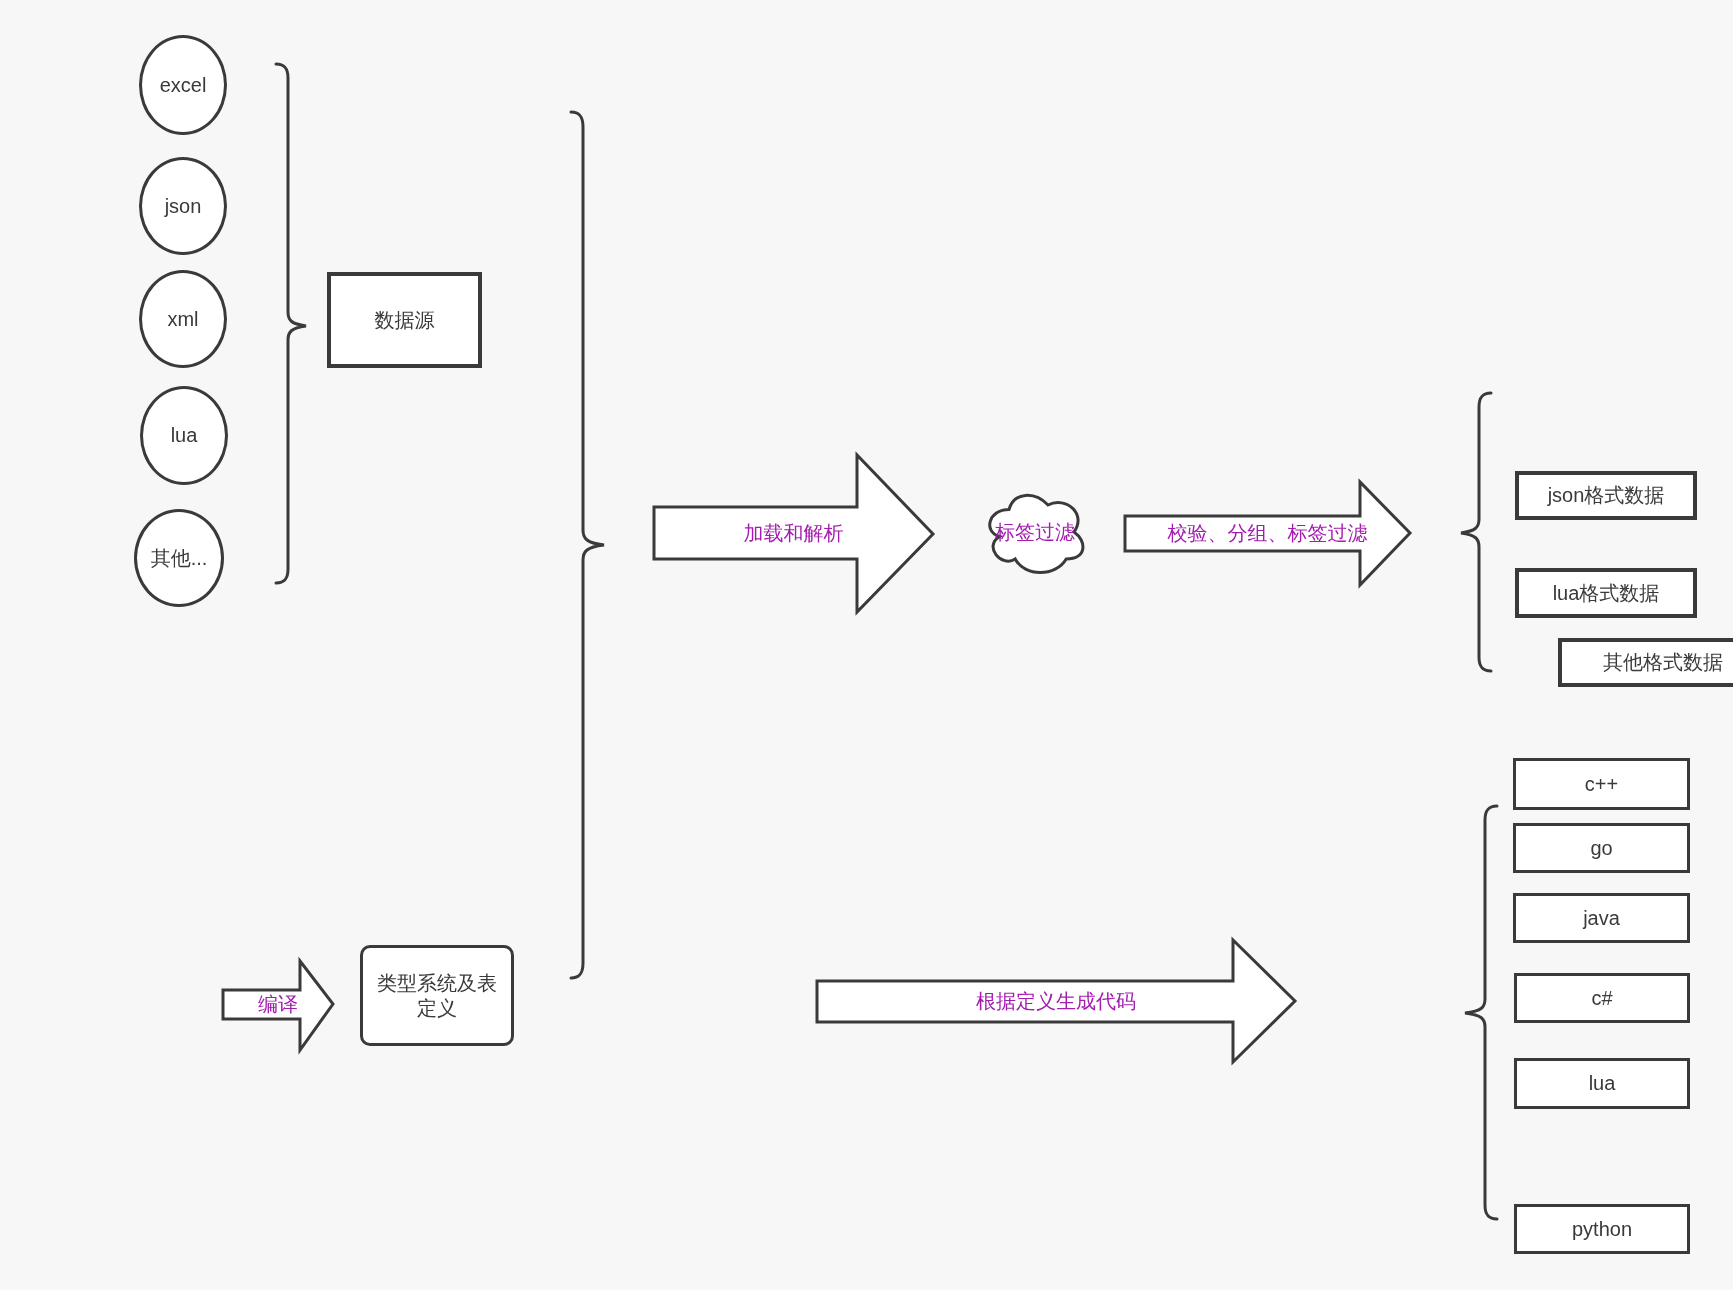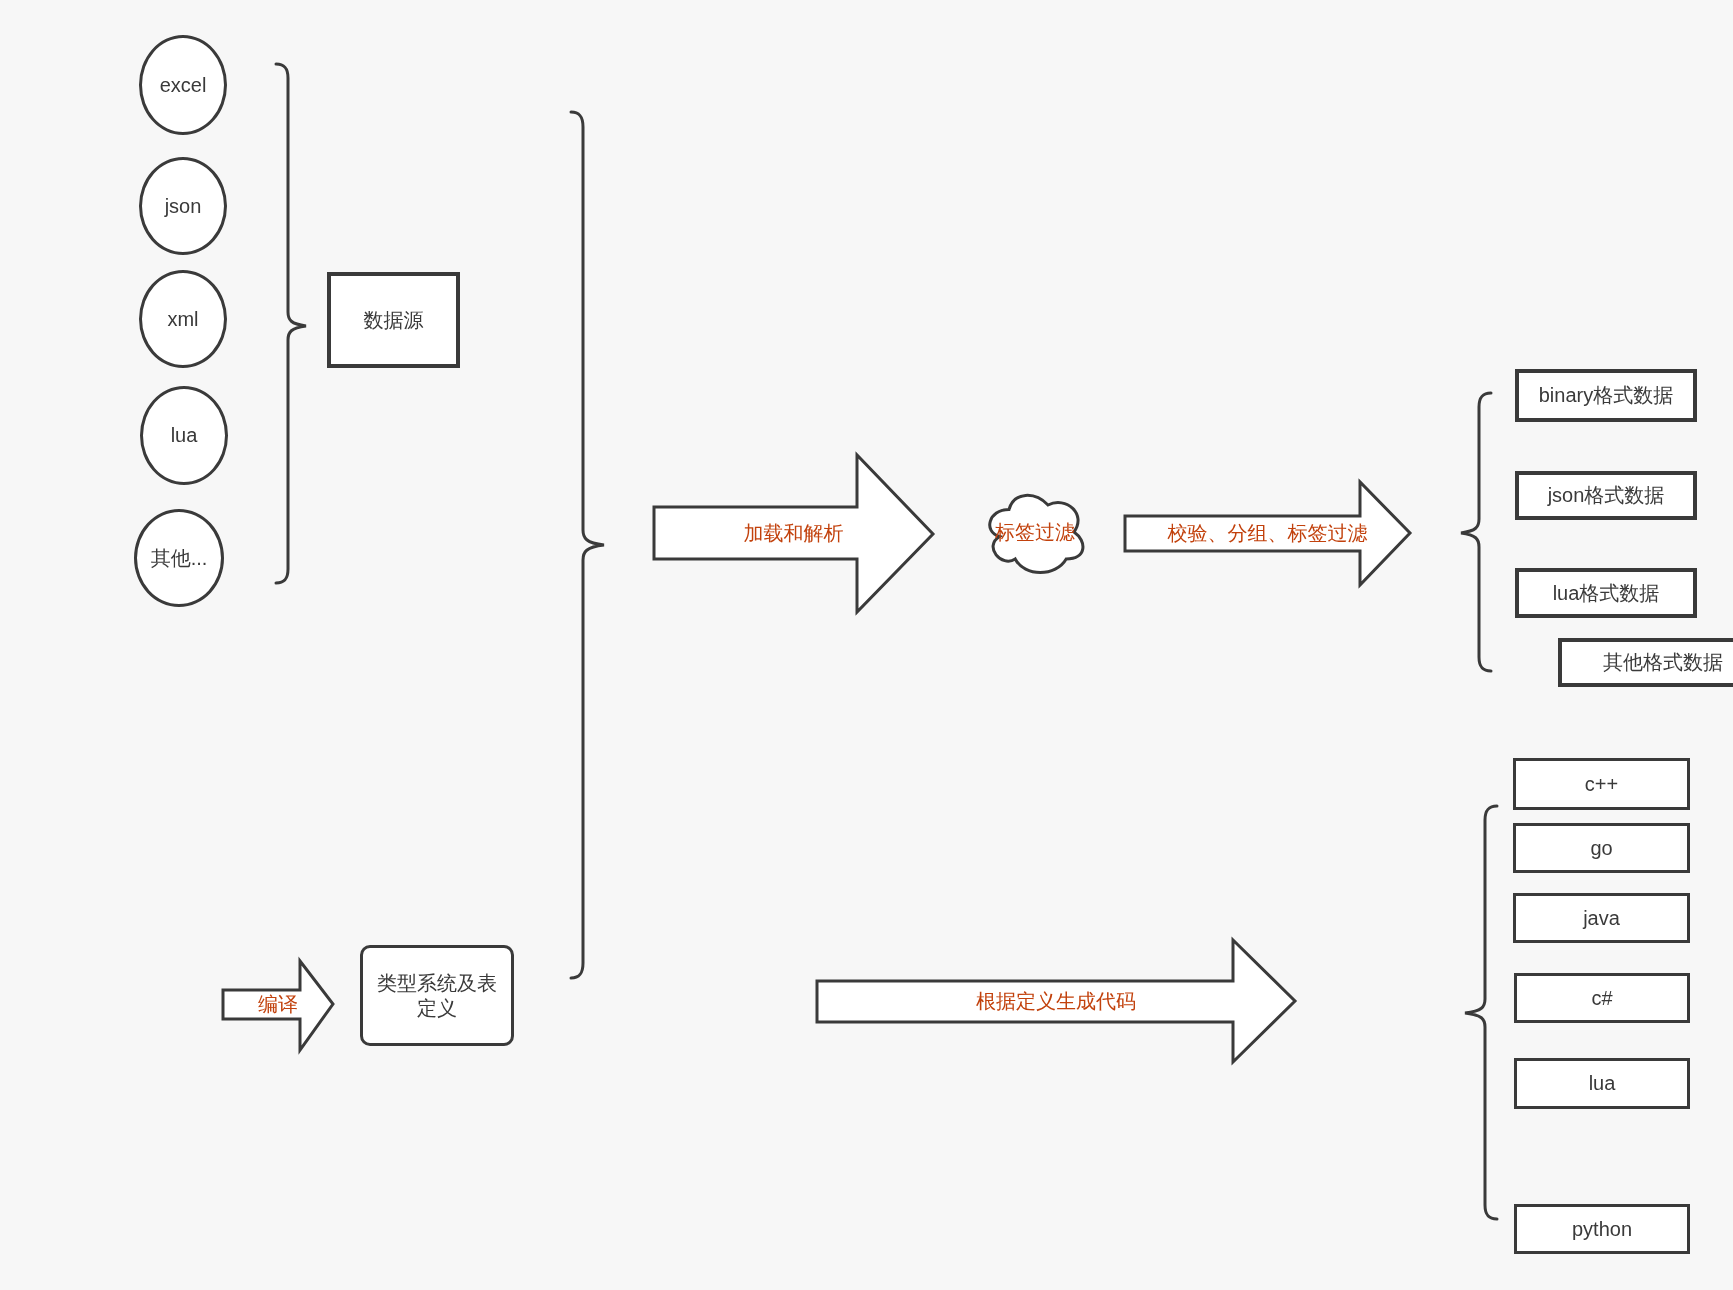--- a/index.html
+++ b/index.html
@@ -40,21 +40,21 @@
     border-radius: 50%;
   }
   .node.rounded { border-radius: 10px; justify-content: flex-end; }
   .label {
     position: absolute;
     display: flex;
     align-items: center;
     justify-content: center;
     text-align: center;
     font-size: 20px;
-    color: #c2410c;
+    color: #a21caf;
     pointer-events: none;
     white-space: nowrap;
   }
   .pad { padding: 0 12px; }
 </style>
 </head>
 <body>
 
 <div class="canvas">
 
@@ -88,37 +88,34 @@
   <div class="node ellipse" style="left:139px;top:270px;width:88px;height:98px">
     <span>xml</span>
   </div>
   <div class="node ellipse" style="left:140px;top:386px;width:88px;height:99px">
     <span>lua</span>
   </div>
   <div class="node ellipse" style="left:134px;top:509px;width:90px;height:98px">
     <span>其他...</span>
   </div>
 
-  <div class="node" style="left:327px;top:272px;width:133px;height:96px">
+  <div class="node" style="left:327px;top:272px;width:155px;height:96px">
     <span>数据源</span>
   </div>
 
   <div class="label" style="left:654px;top:507px;width:279px;height:52px">加载和解析</div>
 
   <div class="label" style="left:983px;top:487px;width:104px;height:90px">标签过滤</div>
 
   <div class="label" style="left:1125px;top:516px;width:285px;height:35px">校验、分组、标签过滤</div>
 
   <div class="label" style="left:223px;top:990px;width:110px;height:29px">编译</div>
 
   <div class="label" style="left:817px;top:981px;width:478px;height:41px">根据定义生成代码</div>
 
-  <div class="node" style="left:1515px;top:369px;width:182px;height:53px">
-    <span>binary格式数据</span>
-  </div>
   <div class="node" style="left:1515px;top:471px;width:182px;height:49px">
     <span>json格式数据</span>
   </div>
   <div class="node" style="left:1515px;top:568px;width:182px;height:50px">
     <span>lua格式数据</span>
   </div>
   <div class="node" style="left:1558px;top:638px;width:210px;height:49px">
     <span>其他格式数据</span>
   </div>
 

